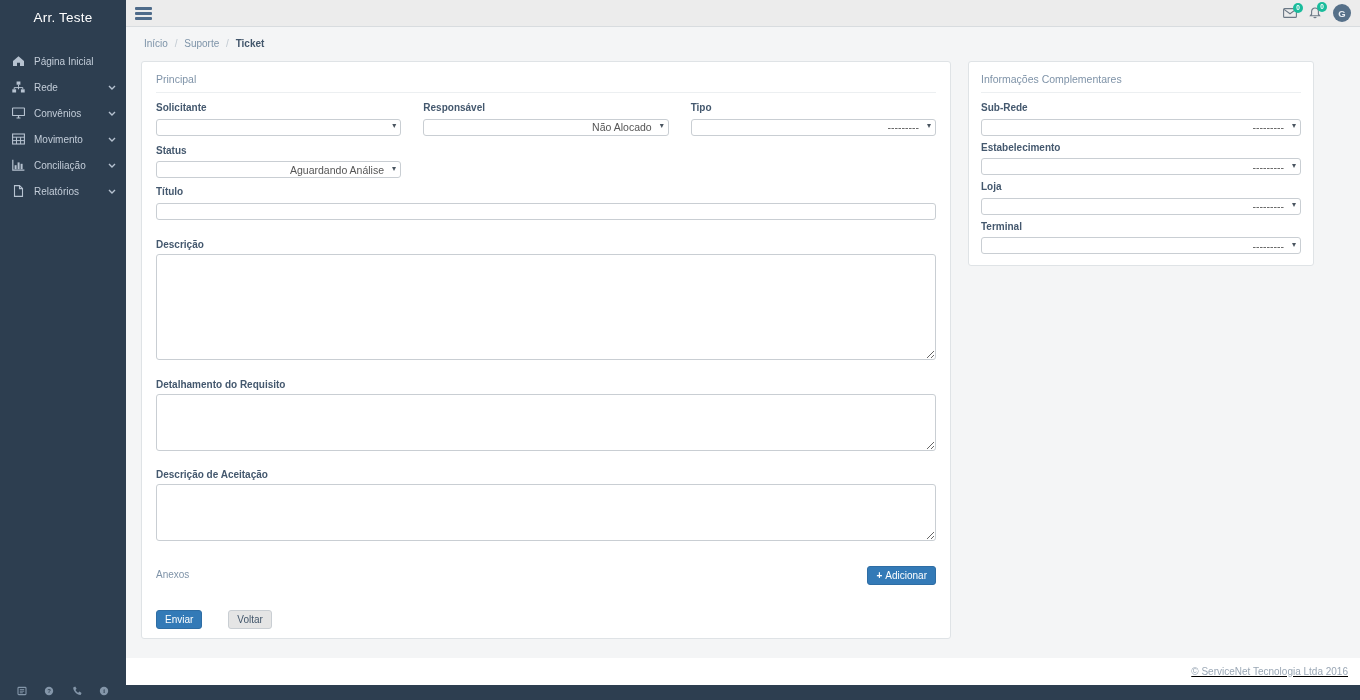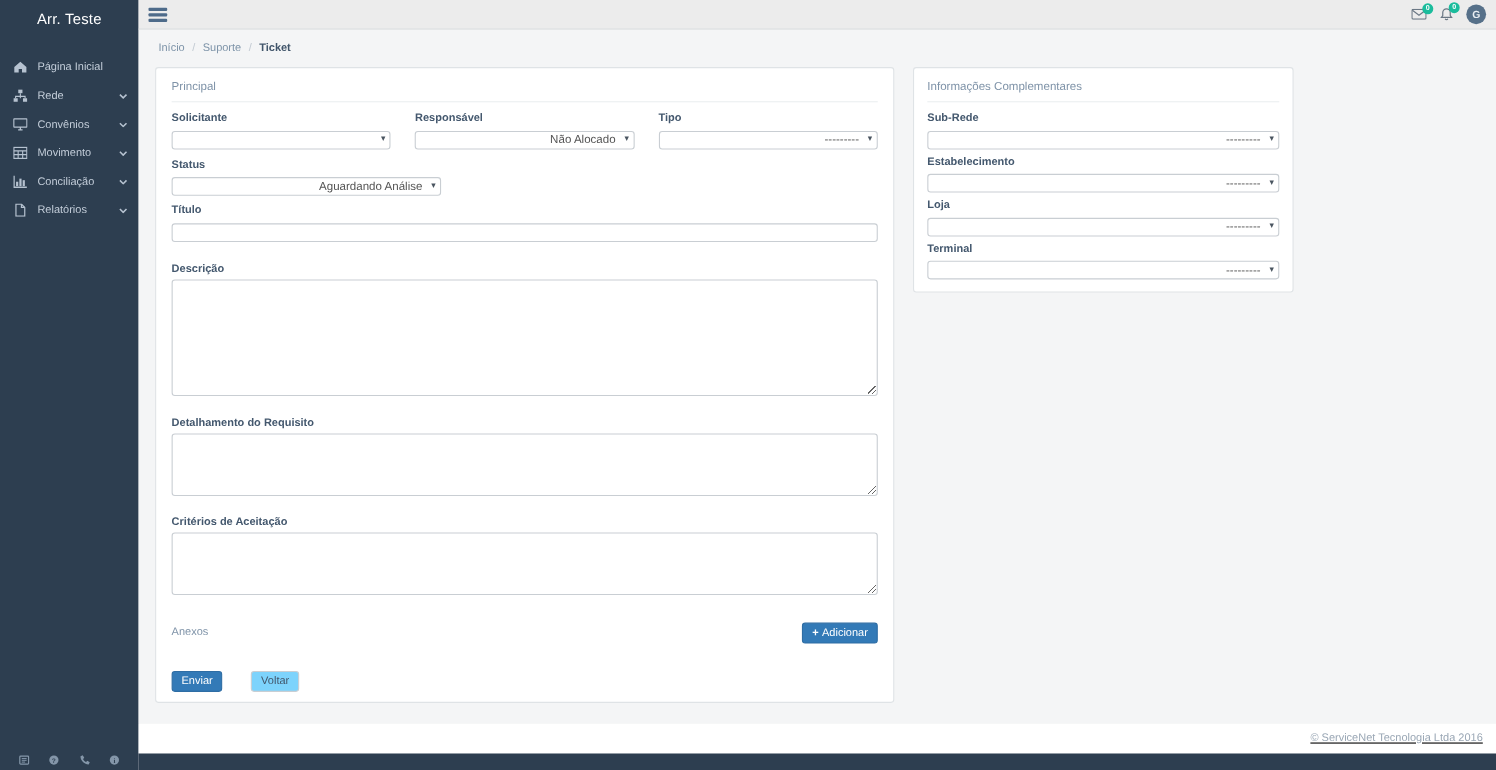--- a/index.html
+++ b/index.html
@@ -39,21 +39,21 @@
             cursor:pointer; }
 
   .content { flex:1; background:#f4f5f6; padding:7px 10px 0 15px; overflow:hidden; }
   .breadcrumb { font-size:10px; margin:4px 0 12px 3px; }
   .crumb-link { color:#7d93a8; cursor:pointer; }
   .crumb-sep { color:#c2cad2; margin:0 4px; }
   .crumb-active { color:#42566b; font-weight:bold; }
 
   .cards { display:flex; align-items:flex-start; gap:17px; }
   .card { background:#fff; border:1px solid #dfe3e6; border-radius:3px; }
-  .card-main { width:672px; padding:8px 14px 9px; }
+  .card-main { width:810px; padding:8px 14px 9px; }
   .card-side { width:346px; padding:8px 12px 6px; }
   .section-title { font-size:10.5px; color:#7f93a8; padding:3px 0 7px; border-bottom:1px solid #eceff1;
                    margin-bottom:9px; }
 
   .fg label { display:block; font-size:10px; font-weight:bold; color:#44586e; margin-bottom:4px; }
   .row3 { display:flex; gap:22px; }
   .row3 .fg { flex:1; }
 
   .ctl { width:100%; height:17px; border:1px solid #c9ced3; border-radius:3px; background:#fff;
          font-family:inherit; font-size:10.5px; color:#555; padding:0 6px; outline:none; }
@@ -66,21 +66,21 @@
   .fg-status { margin-top:9px; width:245px; }
   .fg-titulo { margin-top:8px; }
   .fg-desc { margin-top:19px; }
   .fg-det  { margin-top:19px; }
   .fg-crit { margin-top:18px; }
   .anexos-row { margin-top:25px; display:flex; align-items:flex-start; justify-content:space-between; }
   .anexos-label { font-size:10px; color:#7f93a8; padding-top:3px; }
   .btn { display:inline-flex; align-items:center; justify-content:center; height:19px; padding:0 8px;
          font-size:10px; border-radius:3px; cursor:pointer; font-family:inherit; border:1px solid transparent; }
   .btn-primary { background:#337ab7; border-color:#2e6da4; color:#fff; }
-  .btn-default { background:#7dd3fc; border-color:#c9ced3; color:#42566b; }
+  .btn-default { background:#e5e5e5; border-color:#c9ced3; color:#42566b; }
   .btn .plus { font-weight:bold; margin-right:3px; font-size:10px; }
   .actions { margin-top:25px; display:flex; gap:26px; }
 
   .side-fg { margin-bottom:5px; }
   .side-fg label { display:block; font-size:10px; font-weight:bold; color:#44586e; margin:6px 0 4px; }
 
   .page-footer { height:27px; background:#fff; display:flex; align-items:center; justify-content:flex-end;
                  padding:0 12px; flex-shrink:0;text-decoration:underline; }
   .copyright { font-size:10px; color:#9aa7b5; }
   .bottom-strip { height:15px; background:#2d3e50; flex-shrink:0; }
@@ -302,21 +302,21 @@
             <label>Descrição</label>
             <textarea class="ctl" style="height: 106px;"></textarea>
           </div>
 
           <div class="fg fg-det">
             <label>Detalhamento do Requisito</label>
             <textarea class="ctl" style="height: 57px;"></textarea>
           </div>
 
           <div class="fg fg-crit">
-            <label>Critérios de Aceitação</label>
+            <label>Descrição de Aceitação</label>
             <textarea class="ctl" style="height: 57px;"></textarea>
           </div>
 
           <div class="anexos-row">
             <span class="anexos-label">Anexos</span>
             <button class="btn btn-primary">
               <span class="plus">+</span>
               <span>Adicionar</span>
             </button>
           </div>

